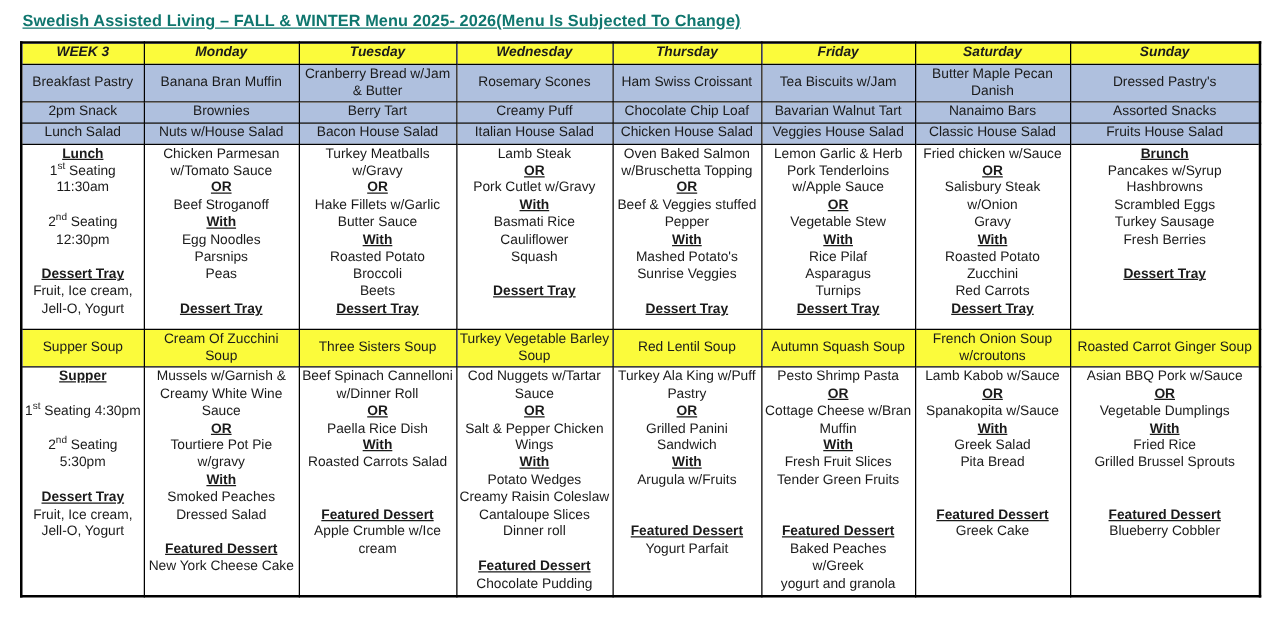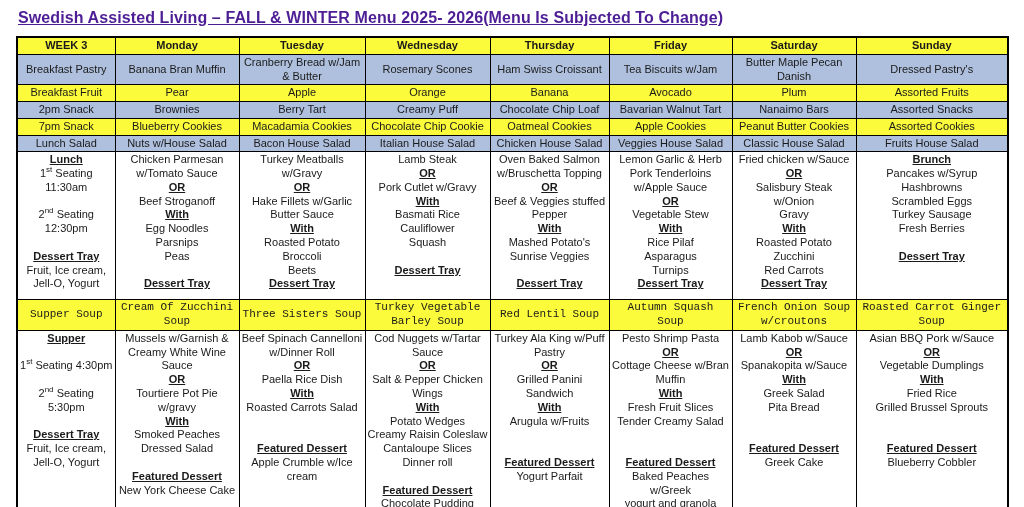--- a/index.html
+++ b/index.html
@@ -2,35 +2,35 @@
 <html><head>
 <meta charset="utf-8">
 <style>
   html,body{margin:0;padding:0;}
   body{
     width:1024px;height:507px;background:#ffffff;
     font-family:"Liberation Sans",sans-serif;color:#1a1a1a;
     overflow:hidden;
   }
   .page-title{
-    font-size:16px;font-weight:bold;text-decoration:underline;
-    color:#4c1d95;margin:9px 0 9px 18px;letter-spacing:0.1px;
+    font-size:13px;font-weight:bold;text-decoration:underline;
+    color:#0f766e;margin:9px 0 9px 18px;letter-spacing:0.1px;
   }
   table.menu{
     border-collapse:collapse;table-layout:fixed;
     margin-left:16px;width:991px;
     border:2px solid #000;
   }
   table.menu th, table.menu td{
     border:1.6px solid #000;
     font-size:11px;line-height:1.25;
     padding:1px 2px;text-align:center;vertical-align:top;
     overflow:hidden;word-wrap:break-word;
   }
-  table.menu th{font-weight:bold;}
+  table.menu th{font-weight:bold;font-style:italic;}
   .bg-yellow{background:#FBFB3B;}
   .bg-blue{background:#AFC0DE;}
   .bg-white{background:#ffffff;}
   tr.simple td{vertical-align:middle;}
   td.meal{padding:2px 3px;}
   td.meal .line{min-height:13.8px;line-height:13.8px;}
   .strong{font-weight:bold;text-decoration:underline;}
   sup{font-size:8px;line-height:0;}
 </style>
 </head>
@@ -65,51 +65,31 @@
       <tr class="simple" style="height: 30px; margin-top: 42px;">
         <td class="bg-blue">Breakfast Pastry</td>
         <td class="bg-blue">Banana Bran Muffin</td>
         <td class="bg-blue">Cranberry Bread w/Jam &amp; Butter</td>
         <td class="bg-blue">Rosemary Scones</td>
         <td class="bg-blue">Ham Swiss Croissant</td>
         <td class="bg-blue">Tea Biscuits w/Jam</td>
         <td class="bg-blue">Butter Maple Pecan Danish</td>
         <td class="bg-blue">Dressed Pastry's</td>
       </tr>
-      <tr class="simple" style="height: 16px;">
-        <td class="bg-yellow">Breakfast Fruit</td>
-        <td class="bg-yellow">Pear</td>
-        <td class="bg-yellow">Apple</td>
-        <td class="bg-yellow">Orange</td>
-        <td class="bg-yellow">Banana</td>
-        <td class="bg-yellow">Avocado</td>
-        <td class="bg-yellow">Plum</td>
-        <td class="bg-yellow">Assorted Fruits</td>
-      </tr>
       <tr class="simple" style="height: 16px; margin-top: 34px;">
         <td class="bg-blue">2pm Snack</td>
         <td class="bg-blue">Brownies</td>
         <td class="bg-blue">Berry Tart</td>
         <td class="bg-blue">Creamy Puff</td>
         <td class="bg-blue">Chocolate Chip Loaf</td>
         <td class="bg-blue">Bavarian Walnut Tart</td>
         <td class="bg-blue">Nanaimo Bars</td>
         <td class="bg-blue">Assorted Snacks</td>
       </tr>
       <tr class="simple" style="height: 16px;">
-        <td class="bg-yellow">7pm Snack</td>
-        <td class="bg-yellow">Blueberry Cookies</td>
-        <td class="bg-yellow">Macadamia Cookies</td>
-        <td class="bg-yellow">Chocolate Chip Cookie</td>
-        <td class="bg-yellow">Oatmeal Cookies</td>
-        <td class="bg-yellow">Apple Cookies</td>
-        <td class="bg-yellow">Peanut Butter Cookies</td>
-        <td class="bg-yellow">Assorted Cookies</td>
-      </tr>
-      <tr class="simple" style="height: 16px;">
         <td class="bg-blue">Lunch Salad</td>
         <td class="bg-blue">Nuts w/House Salad</td>
         <td class="bg-blue">Bacon House Salad</td>
         <td class="bg-blue">Italian House Salad</td>
         <td class="bg-blue">Chicken House Salad</td>
         <td class="bg-blue">Veggies House Salad</td>
         <td class="bg-blue">Classic House Salad</td>
         <td class="bg-blue">Fruits House Salad</td>
       </tr>
       <tr style="height: 148px;">
@@ -199,21 +179,21 @@
           <div class="line strong">Brunch</div>
           <div class="line">Pancakes w/Syrup</div>
           <div class="line">Hashbrowns</div>
           <div class="line">Scrambled Eggs</div>
           <div class="line">Turkey Sausage</div>
           <div class="line">Fresh Berries</div>
           <div class="line">&nbsp;</div>
           <div class="line strong">Dessert Tray</div>
         </td>
       </tr>
-      <tr class="simple" style="height: 28px; font-family: Liberation Mono, monospace;">
+      <tr class="simple" style="height: 28px;">
         <td class="bg-yellow">Supper Soup</td>
         <td class="bg-yellow">Cream Of Zucchini Soup</td>
         <td class="bg-yellow">Three Sisters Soup</td>
         <td class="bg-yellow">Turkey Vegetable Barley Soup</td>
         <td class="bg-yellow">Red Lentil Soup</td>
         <td class="bg-yellow">Autumn Squash Soup</td>
         <td class="bg-yellow">French Onion Soup w/croutons</td>
         <td class="bg-yellow">Roasted Carrot Ginger Soup</td>
       </tr>
       <tr style="height: 176px;">
@@ -283,21 +263,21 @@
           <div class="line strong">Featured Dessert</div>
           <div class="line">Yogurt Parfait</div>
         </td>
         <td class="meal bg-white">
           <div class="line">Pesto Shrimp Pasta</div>
           <div class="line strong">OR</div>
           <div class="line">Cottage Cheese w/Bran</div>
           <div class="line">Muffin</div>
           <div class="line strong">With</div>
           <div class="line">Fresh Fruit Slices</div>
-          <div class="line">Tender Creamy Salad</div>
+          <div class="line">Tender Green Fruits</div>
           <div class="line">&nbsp;</div>
           <div class="line">&nbsp;</div>
           <div class="line strong">Featured Dessert</div>
           <div class="line">Baked Peaches w/Greek</div>
           <div class="line">yogurt and granola</div>
         </td>
         <td class="meal bg-white">
           <div class="line">Lamb Kabob w/Sauce</div>
           <div class="line strong">OR</div>
           <div class="line">Spanakopita w/Sauce</div>

